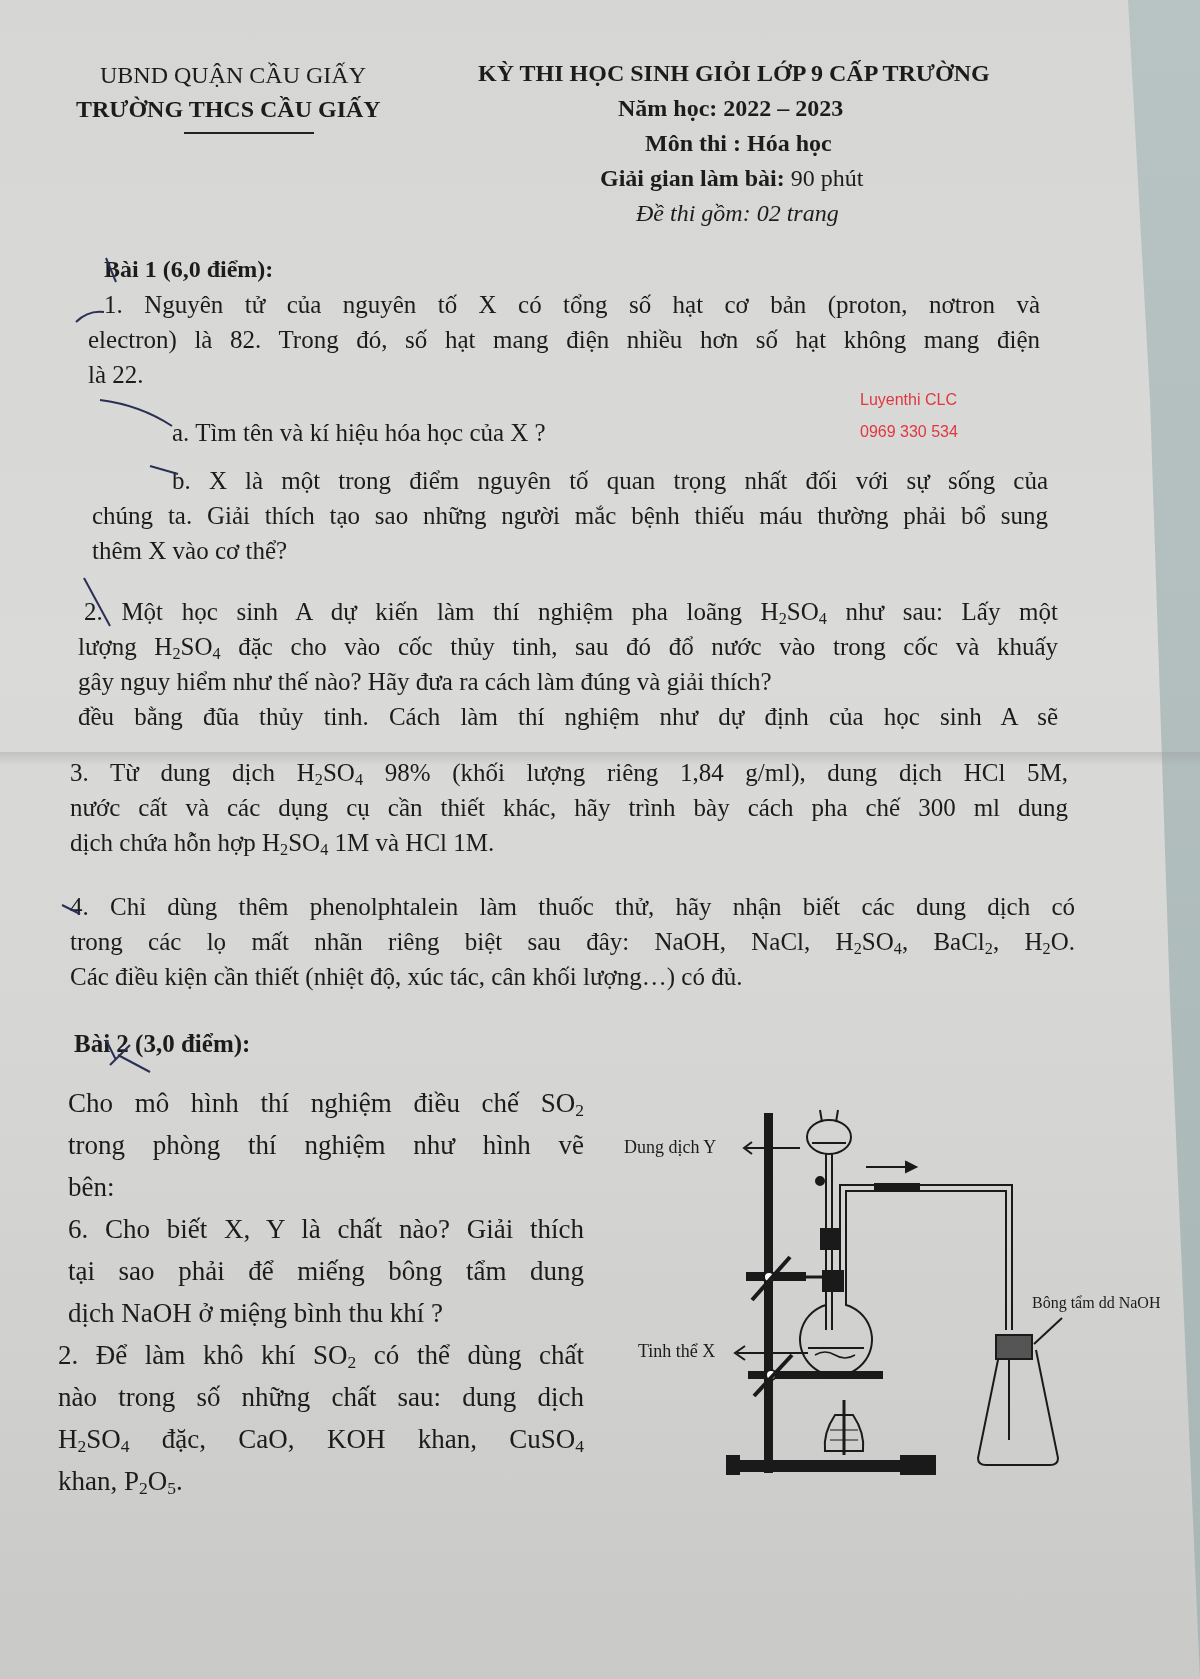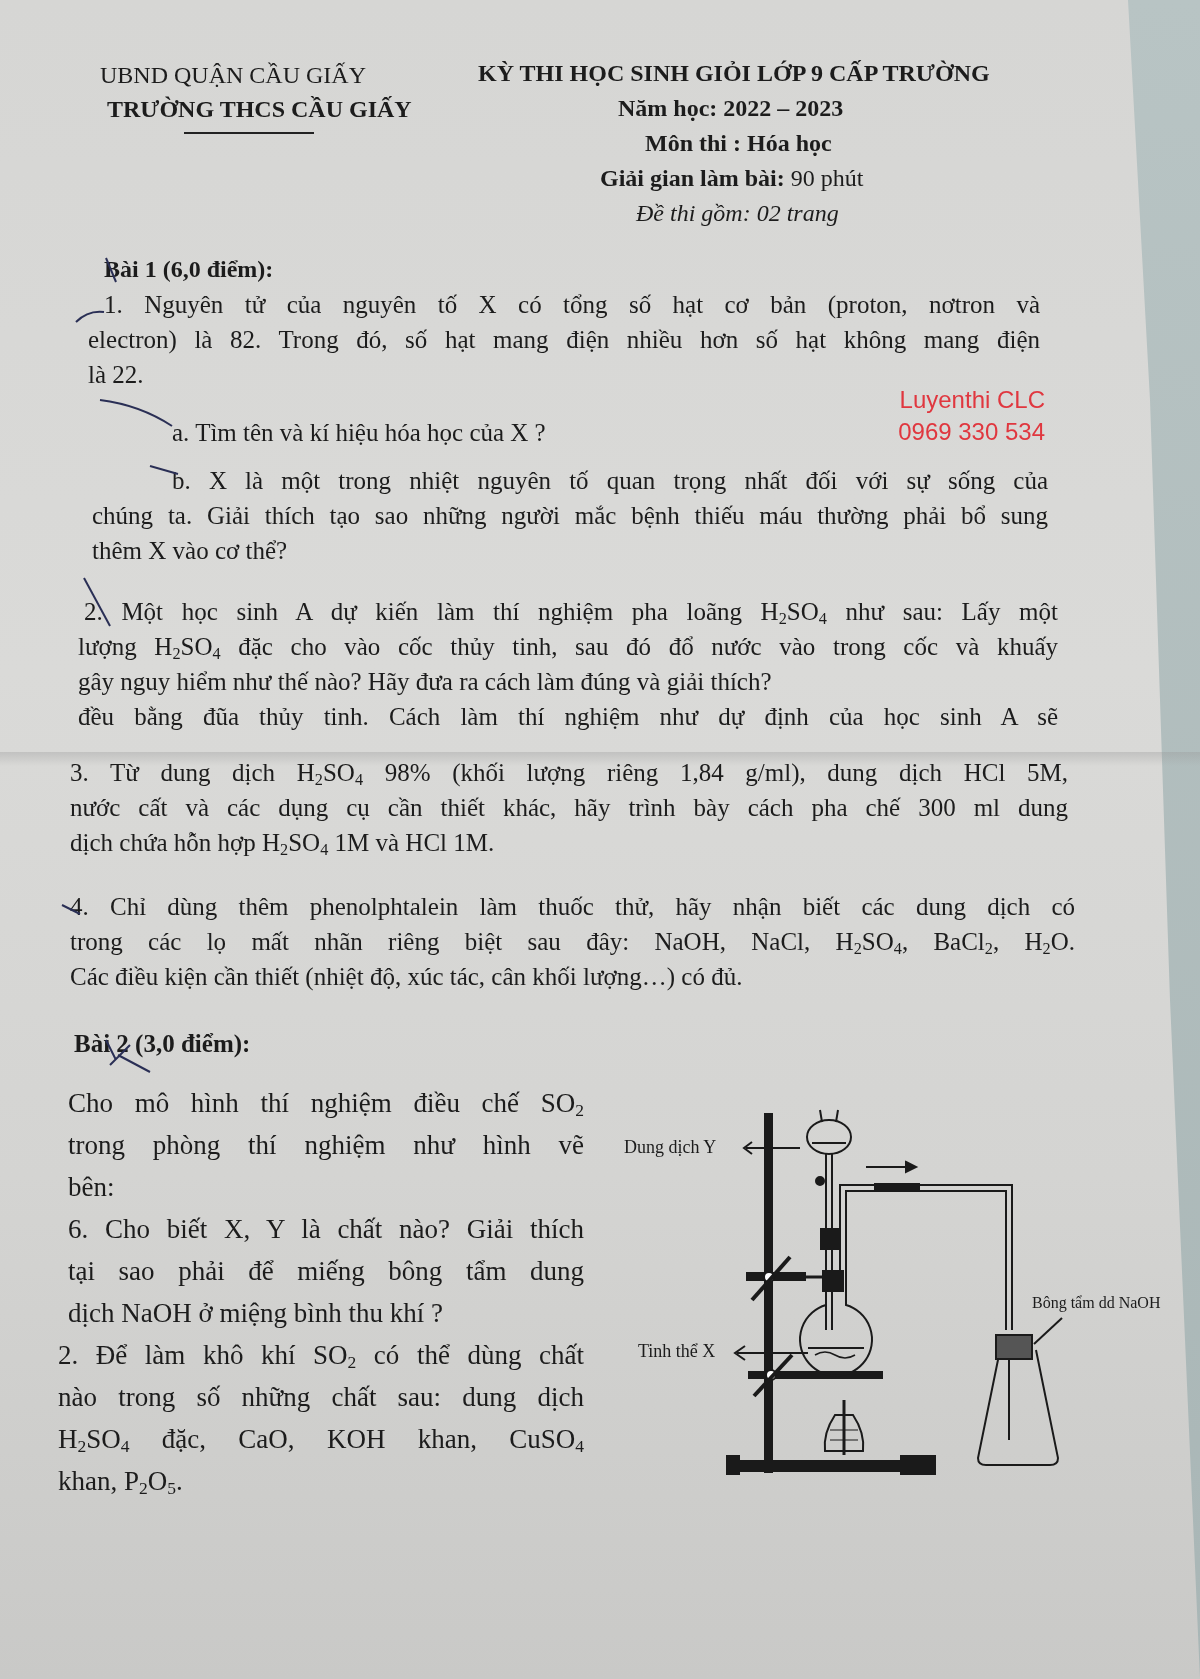--- a/index.html
+++ b/index.html
@@ -24,35 +24,35 @@
   }
   .abs { position: absolute; white-space: nowrap; }
   .hdr { font-size: 24px; }
   .b { font-weight: bold; }
   .i { font-style: italic; }
   .body-text { font-size: 25px; line-height: 35px; }
   .q { position: absolute; font-size: 25px; line-height: 35px; text-align: justify; }
   .q span.line { display: block; text-align: justify; text-align-last: justify; }
   .q span.line.last { text-align-last: left; }
   sub { font-size: 0.65em; vertical-align: -0.25em; line-height: 0; }
-  .watermark { position: absolute; font-family: "Liberation Sans", "DejaVu Sans", sans-serif; color: #e0373f; font-size: 24px; text-align: right; line-height: 32px; }
+  .watermark { position: absolute; font-family: "Liberation Sans", "DejaVu Sans", sans-serif; color: #e0373f; font-size: 16px; text-align: left; line-height: 32px; }
   .b2 { font-size: 27px; line-height: 42px; }
   .diagram-label { font-size: 18px; position: absolute; white-space: nowrap; }
   .underline-bar { position: absolute; height: 2px; background: #222; }
   .pen { position: absolute; }
 </style>
 </head>
 <body>
 
 <div class="backdrop"></div>
 <div class="paper"></div>
 <div class="fold"></div>
 
 <div class="abs hdr" style="left:100px; top:62px;">UBND QUẬN CẦU GIẤY</div>
-<div class="abs hdr b" style="left:76px; top:96px;margin-left:31px;">TRƯỜNG THCS CẦU GIẤY</div>
+<div class="abs hdr b" style="left:76px; top:96px;">TRƯỜNG THCS CẦU GIẤY</div>
 <div class="underline-bar" style="left:184px; top:132px; width:130px;"></div>
 
 <div class="abs hdr b" style="left:456px; top:60px;margin-left:22px;">KỲ THI HỌC SINH GIỎI LỚP 9 CẤP TRƯỜNG</div>
 <div class="abs hdr" style="left:618px; top:95px;">
   <span class="b">Năm học:</span>
   <span class="b">2022 – 2023</span>
 </div>
 <div class="abs hdr" style="left:645px; top:130px;">
   <span class="b">Môn thi :</span>
   <span class="b">Hóa học</span>
@@ -72,21 +72,21 @@
 </div>
 
 <div class="abs body-text" style="left:172px; top:415px;">a. Tìm tên và kí hiệu hóa học của X ?</div>
 
 <div class="watermark" style="left:860px; top:384px; width:185px;">
   <div>Luyenthi CLC</div>
   <div>0969 330 534</div>
 </div>
 
 <div class="q" style="left:92px; top:463px; width:956px;">
-  <span class="line" style="padding-left:80px;">b. X là một trong nhiệt nguyên tố quan trọng nhất đối với sự sống của</span>
+  <span class="line" style="padding-left:80px;">b. X là một trong điểm nguyên tố quan trọng nhất đối với sự sống của</span>
   <span class="line">chúng ta. Giải thích tạo sao những người mắc bệnh thiếu máu thường phải bổ sung</span>
   <span class="line last">thêm X vào cơ thể?</span>
 </div>
 
 <div class="q" style="left:78px; top:594px; width:980px;">
   <span class="line" style="padding-left:6px;"><span>2. Một học sinh A dự kiến làm thí nghiệm pha loãng H</span><sub>2</sub><span>SO</span><sub>4</sub><span> như sau: Lấy một</span></span>
   <span class="line"><span>lượng H</span><sub>2</sub><span>SO</span><sub>4</sub><span> đặc cho vào cốc thủy tinh, sau đó đổ nước vào trong cốc và khuấy</span></span>
   <span class="line last">gây nguy hiểm như thế nào? Hãy đưa ra cách làm đúng và giải thích?</span>
   <span class="line">đều bằng đũa thủy tinh. Cách làm thí nghiệm như dự định của học sinh A sẽ</span>
 </div>

